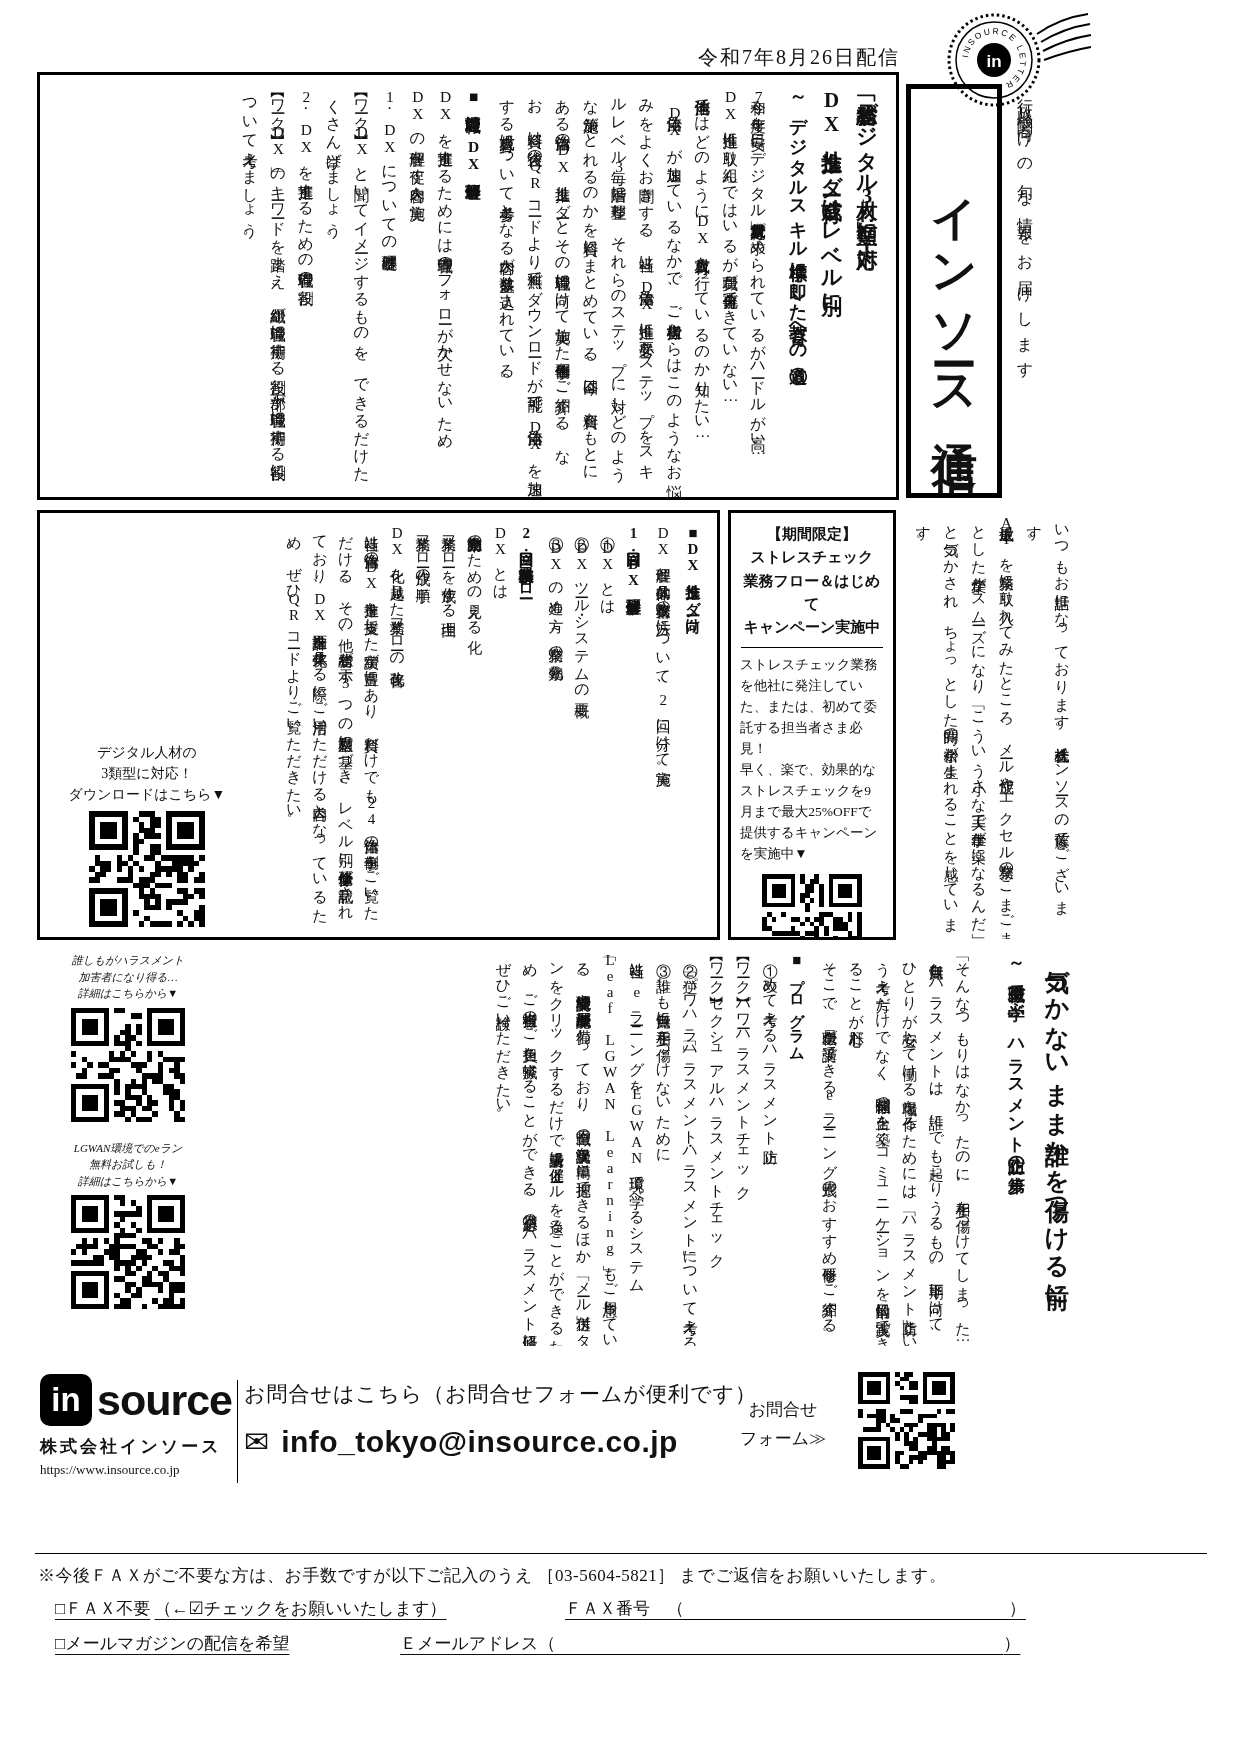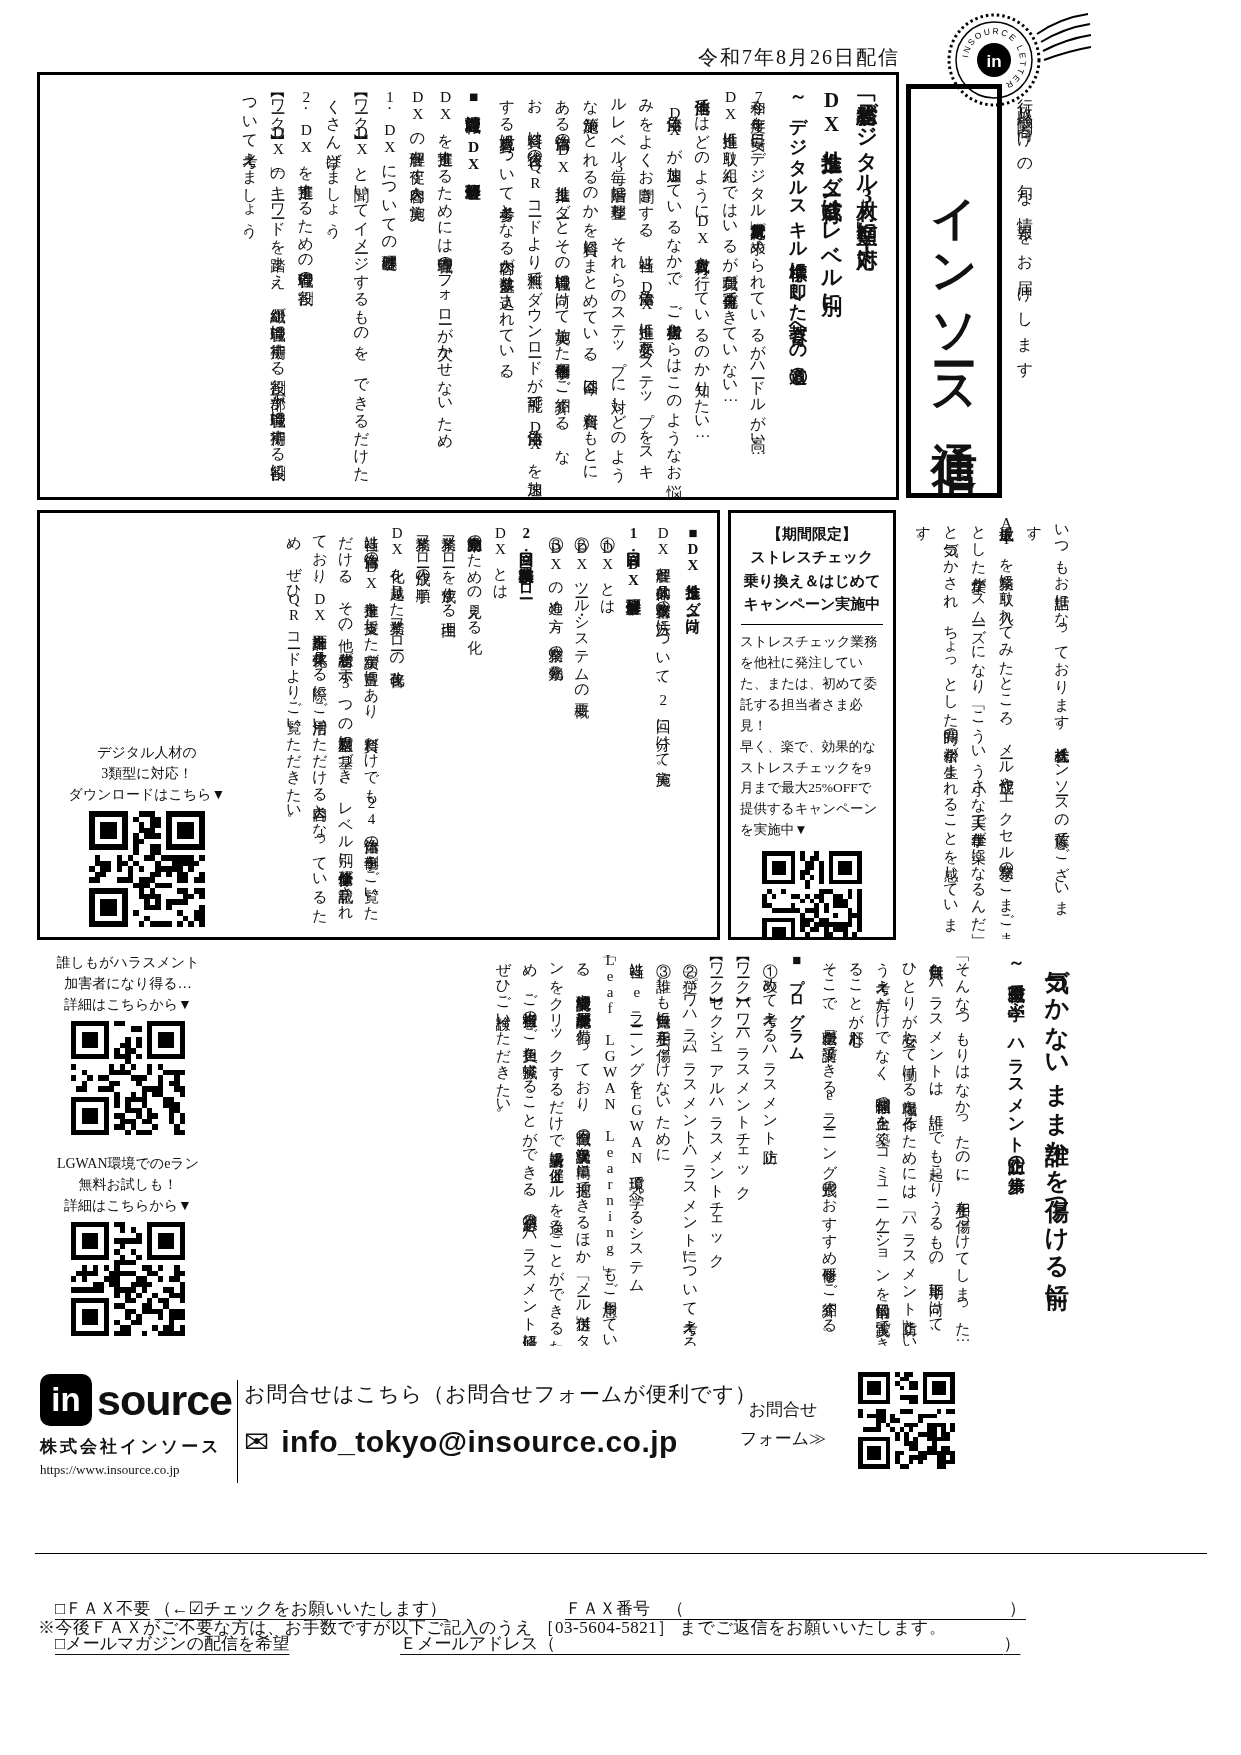--- a/index.html
+++ b/index.html
@@ -65,21 +65,21 @@
   .hara-subtitle{position:absolute;left:988px;top:955px;height:392px;
                  writing-mode:vertical-rl;text-orientation:upright;
                  font-size:17px;font-weight:bold;}
   .hara-body{position:absolute;left:228px;top:952px;width:748px;height:394px;
              writing-mode:vertical-rl;text-orientation:upright;overflow:hidden;}
   .hara-body p{font-size:15px;line-height:1.78;}
   .hara-body .subhead{font-weight:bold;margin-block-start:6px;}
   .hara-qrs{position:absolute;left:37px;top:952px;width:182px;text-align:center;}
   .hara-qrs .qr{width:114px;height:114px;margin:6px auto 0;}
   .hara-qrs .qr-group{margin-bottom:18px;}
-  .hara-qrs .qr-label{font-size:14px;}
+  .hara-qrs .qr-label{font-size:11px;font-style:italic;}
 
   
   .footer-logo{position:absolute;left:40px;top:1374px;}
   .logo-row{display:flex;align-items:center;gap:5px;}
   .logo-in{width:52px;height:52px;background:#000;color:#fff;border-radius:10px;
            display:flex;align-items:center;justify-content:center;
            font-family:"Liberation Sans","DejaVu Sans",sans-serif;
            font-size:33px;font-weight:bold;}
   .logo-source{font-family:"Liberation Sans","DejaVu Sans",sans-serif;
                font-size:43px;font-weight:bold;letter-spacing:-1px;}
@@ -89,21 +89,21 @@
   .contact{position:absolute;left:244px;top:1380px;}
   .contact-heading{font-size:21px;letter-spacing:1px;}
   .contact-email-row{display:flex;align-items:center;gap:12px;margin-top:16px;}
   .mail-icon{font-size:30px;font-family:"DejaVu Sans",sans-serif;}
   .email{font-family:"Liberation Sans","DejaVu Sans",sans-serif;
          font-size:30px;font-weight:bold;letter-spacing:0.5px;}
   .form-label{position:absolute;left:740px;top:1396px;font-size:17px;text-align:center;line-height:1.7;}
   .footer-qr{position:absolute;left:858px;top:1372px;width:97px;height:97px;}
 
   .footer-line{position:absolute;left:35px;top:1553px;width:1172px;border-top:1.5px solid #000;}
-  .fax-note{position:absolute;left:38px;top:1616px;font-size:17px;letter-spacing:0.5px;}
+  .fax-note{position:absolute;left:38px;top:1564px;font-size:17px;letter-spacing:0.5px;}
   .fax-row{position:absolute;font-size:17px;}
   .u{text-decoration:underline;text-underline-offset:5px;}
   .blank{display:inline-block;height:1em;border-bottom:1px solid #000;vertical-align:bottom;}
   .row1a{left:55px;top:1597px;}
   .row1b{left:565px;top:1597px;}
   .row2a{left:55px;top:1632px;}
   .row2b{left:400px;top:1632px;}
   .blank1{width:325px;}
   .blank2{width:448px;}
 </style>
@@ -313,21 +313,21 @@
             <rect x="18" y="20" width="1" height="1"></rect>
             <rect x="20" y="20" width="1" height="1"></rect>
           </svg>
         </div>
     </div>
   </section>
 
   <section class="box box-campaign">
     <div class="camp-header pre">【期間限定】
 ストレスチェック
-乗り換え＆はじめて
+業務フロー＆はじめて
 キャンペーン実施中</div>
     <div class="camp-divider"></div>
     <div class="camp-body pre">ストレスチェック業務を他社に発注していた、または、初めて委託する担当者さま必見！
 早く、楽で、効果的なストレスチェックを9月まで最大25%OFFで提供するキャンペーンを実施中▼</div>
     <div class="qr">
         <svg viewBox="0 0 21 21" width="100%" height="100%" shape-rendering="crispEdges" fill="#000">
           <rect x="0" y="0" width="7" height="7"></rect>
           <rect fill="#fff" x="1" y="1" width="5" height="5"></rect>
           <rect x="2" y="2" width="3" height="3"></rect>
           <rect x="14" y="0" width="7" height="7"></rect>

